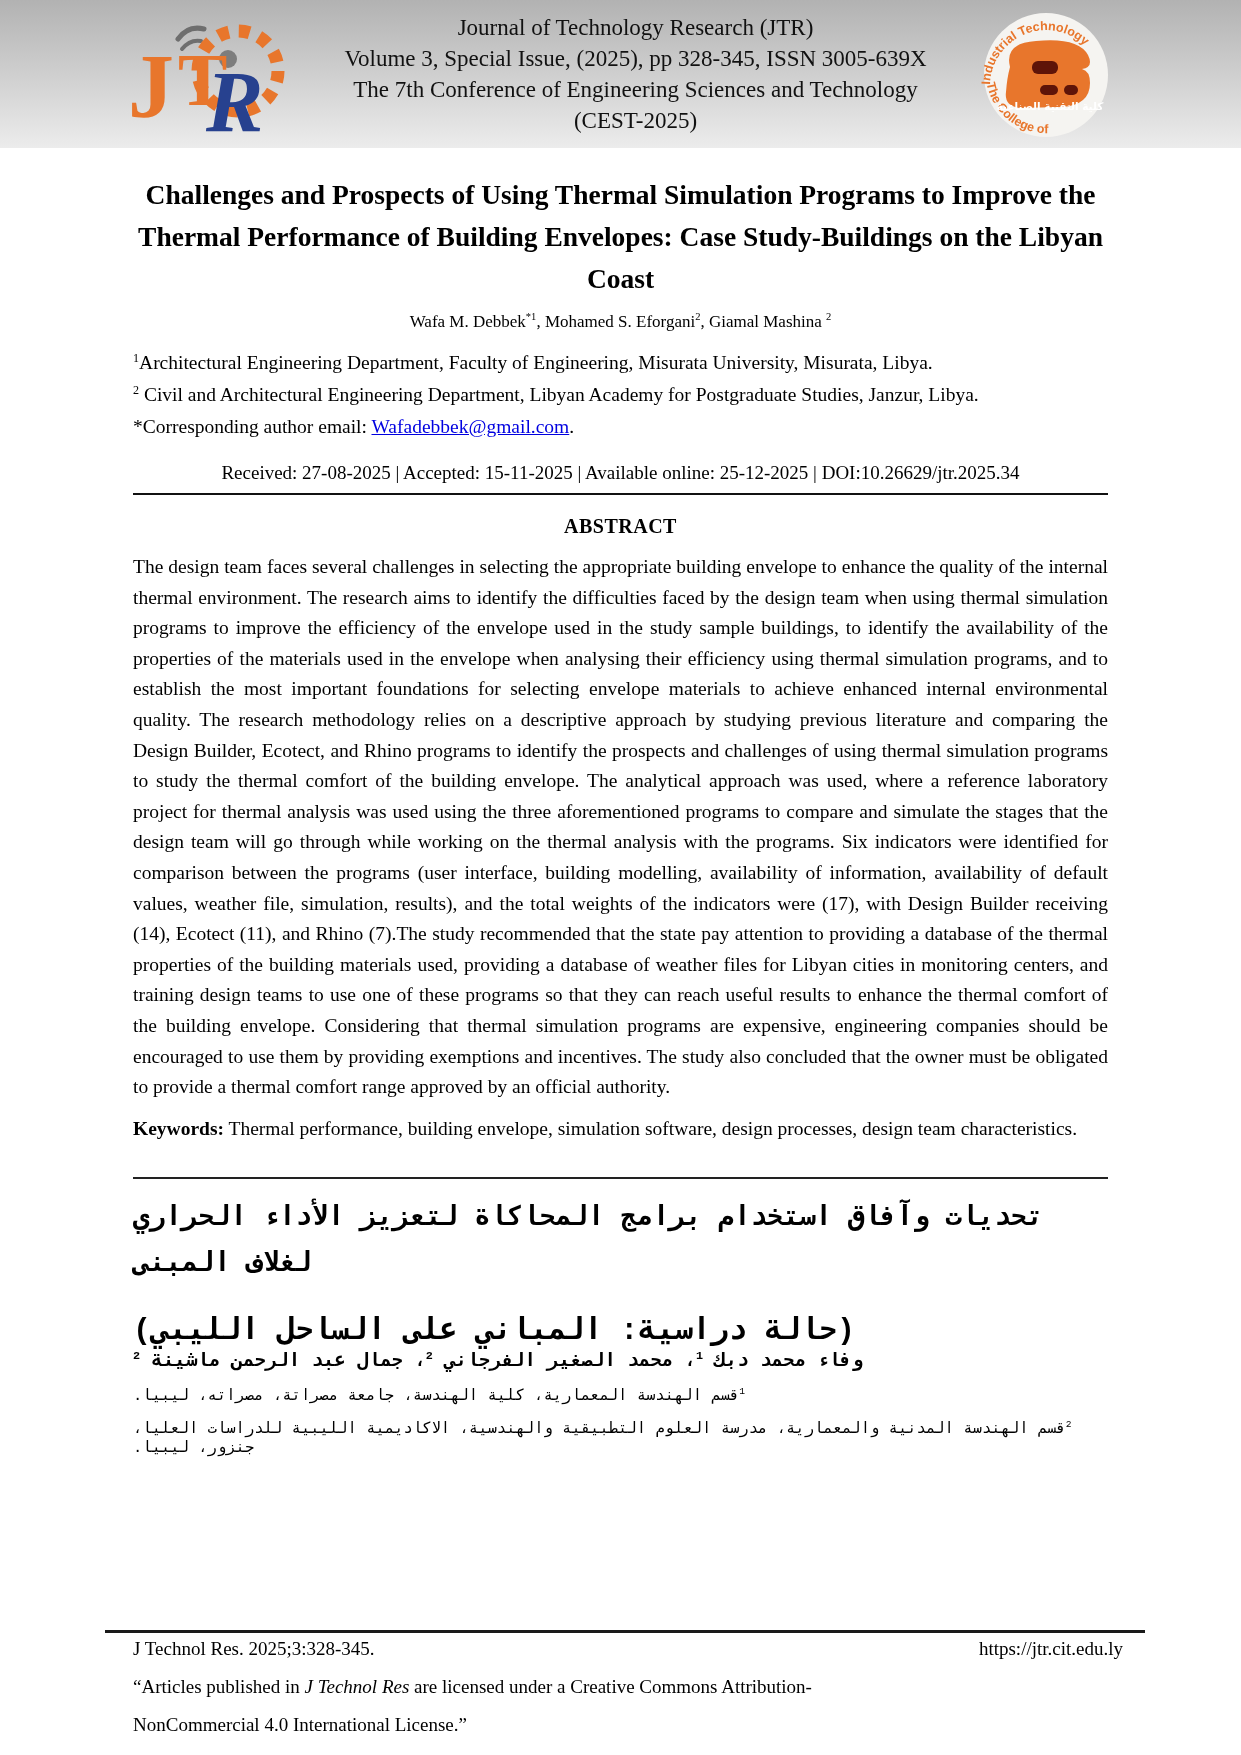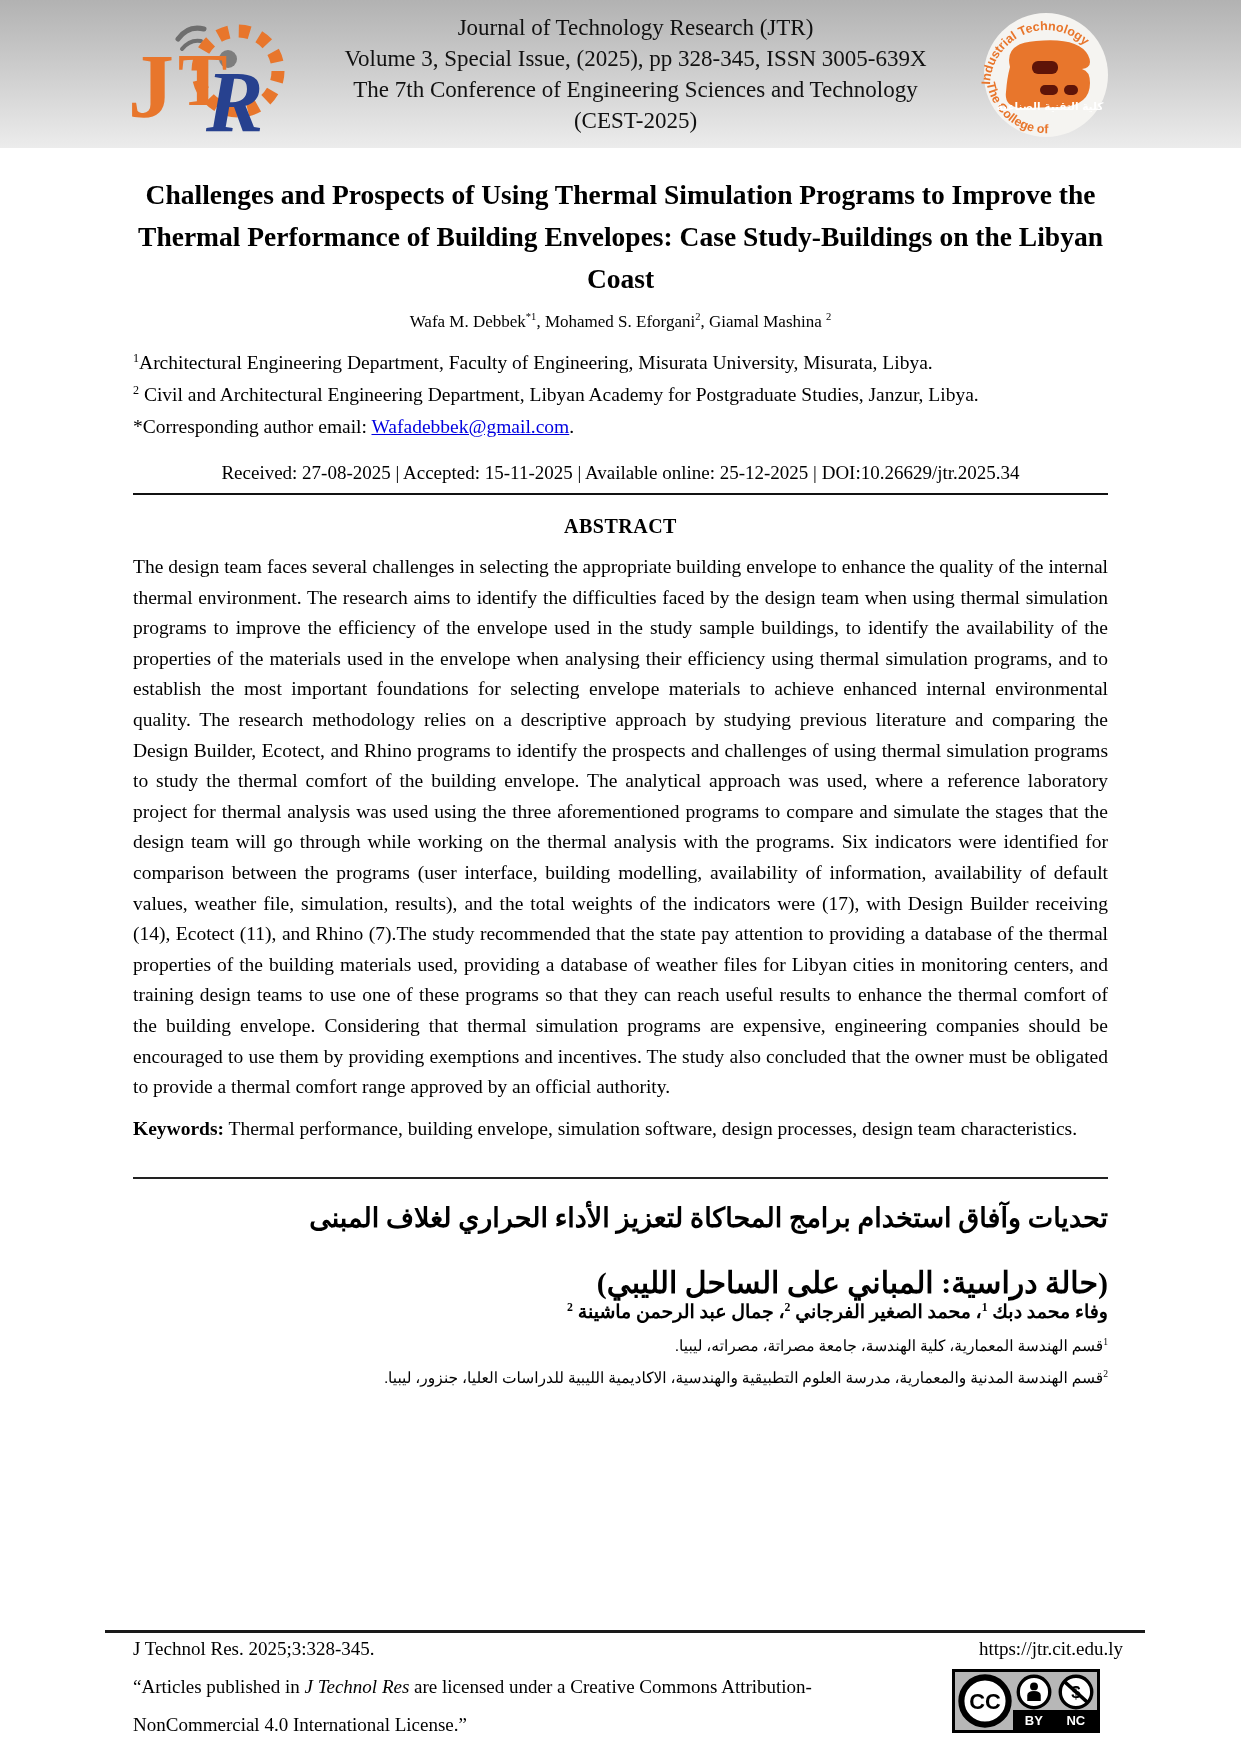--- a/index.html
+++ b/index.html
@@ -31,21 +31,21 @@
   .affil { margin-top:2px; }
   .email-link { color:#0000e0; text-decoration:underline; cursor:pointer; }
   .meta { margin-top:20px; text-align:center; font-size:19px; }
   .rule-thick { border:none; border-top:2.5px solid #111; margin-top:9px; }
   .rule-mid { border:none; border-top:2px solid #222; margin-top:30px; }
   .abstract-heading { margin-top:20px; text-align:center; font-weight:bold; font-size:20px; letter-spacing:0.5px; }
   .abstract { margin-top:14px; text-align:justify; font-size:19.5px; line-height:30.6px; }
   .keywords { margin-top:7px; text-align:justify; font-size:19.5px; line-height:37px; }
   .kw-label { font-weight:bold; }
   
-  .arabic { direction:rtl; text-align:right; font-family:Liberation Serif, serif; }
+  .arabic { direction:rtl; text-align:left; font-family:Liberation Mono, monospace; }
   .ar-title { margin-top:16px; font-weight:bold; font-size:27px; line-height:46px; }
   .ar-title-2 { margin-top:24px; font-weight:bold; font-size:30px; }
   .ar-authors { font-size:19px; font-weight:bold; }
   .ar-affil { margin-top:14px; font-size:15.5px; }
   
   .footer {
     position:absolute; top:1630px; left:105px; right:96px;
     border-top:3px solid #1a1a1a; padding-top:5px; font-size:19px;
   }
   .footer-row { display:flex; justify-content:space-between; }
@@ -152,39 +152,15 @@
     </div>
   </div>
 
   <div class="footer">
     <div class="footer-row">
       <span class="footer-cite">J Technol Res. 2025;3:328-345.</span>
       <span class="footer-url">https://jtr.cit.edu.ly</span>
     </div>
     <div class="license"><span>“Articles published in </span><span class="lic-it">J Technol Res</span><span> are licensed under a Creative Commons Attribution-NonCommercial 4.0 International License.”</span></div>
 
-    <div class="cc-badge">
-      <svg class="cc-left" viewBox="0 0 64 64">
-        <circle cx="32" cy="32" r="27" fill="#ffffff" stroke="#000" stroke-width="7"></circle>
-        <text x="32" y="41" text-anchor="middle" font-family="Liberation Sans, sans-serif" font-weight="bold" font-size="25" fill="#000">CC</text>
-      </svg>
-      <div class="cc-right">
-        <div class="cc-icons">
-          <svg viewBox="0 0 64 64">
-            <circle cx="32" cy="32" r="28" fill="#ffffff" stroke="#000" stroke-width="6"></circle>
-            <circle cx="32" cy="22" r="7" fill="#000"></circle>
-            <path d="M20 48 v-10 q0 -8 12 -8 q12 0 12 8 v10 z" fill="#000"></path>
-          </svg>
-          <svg viewBox="0 0 64 64">
-            <circle cx="32" cy="32" r="28" fill="#ffffff" stroke="#000" stroke-width="6"></circle>
-            <text x="32" y="43" text-anchor="middle" font-family="Liberation Sans, sans-serif" font-weight="bold" font-size="30" fill="#000">$</text>
-            <line x1="12" y1="14" x2="52" y2="50" stroke="#000" stroke-width="6"></line>
-          </svg>
-        </div>
-        <div class="cc-strip">
-          <span>BY</span>
-          <span>NC</span>
-        </div>
-      </div>
-    </div>
   </div>
 
 </div>
 
 </body></html>

